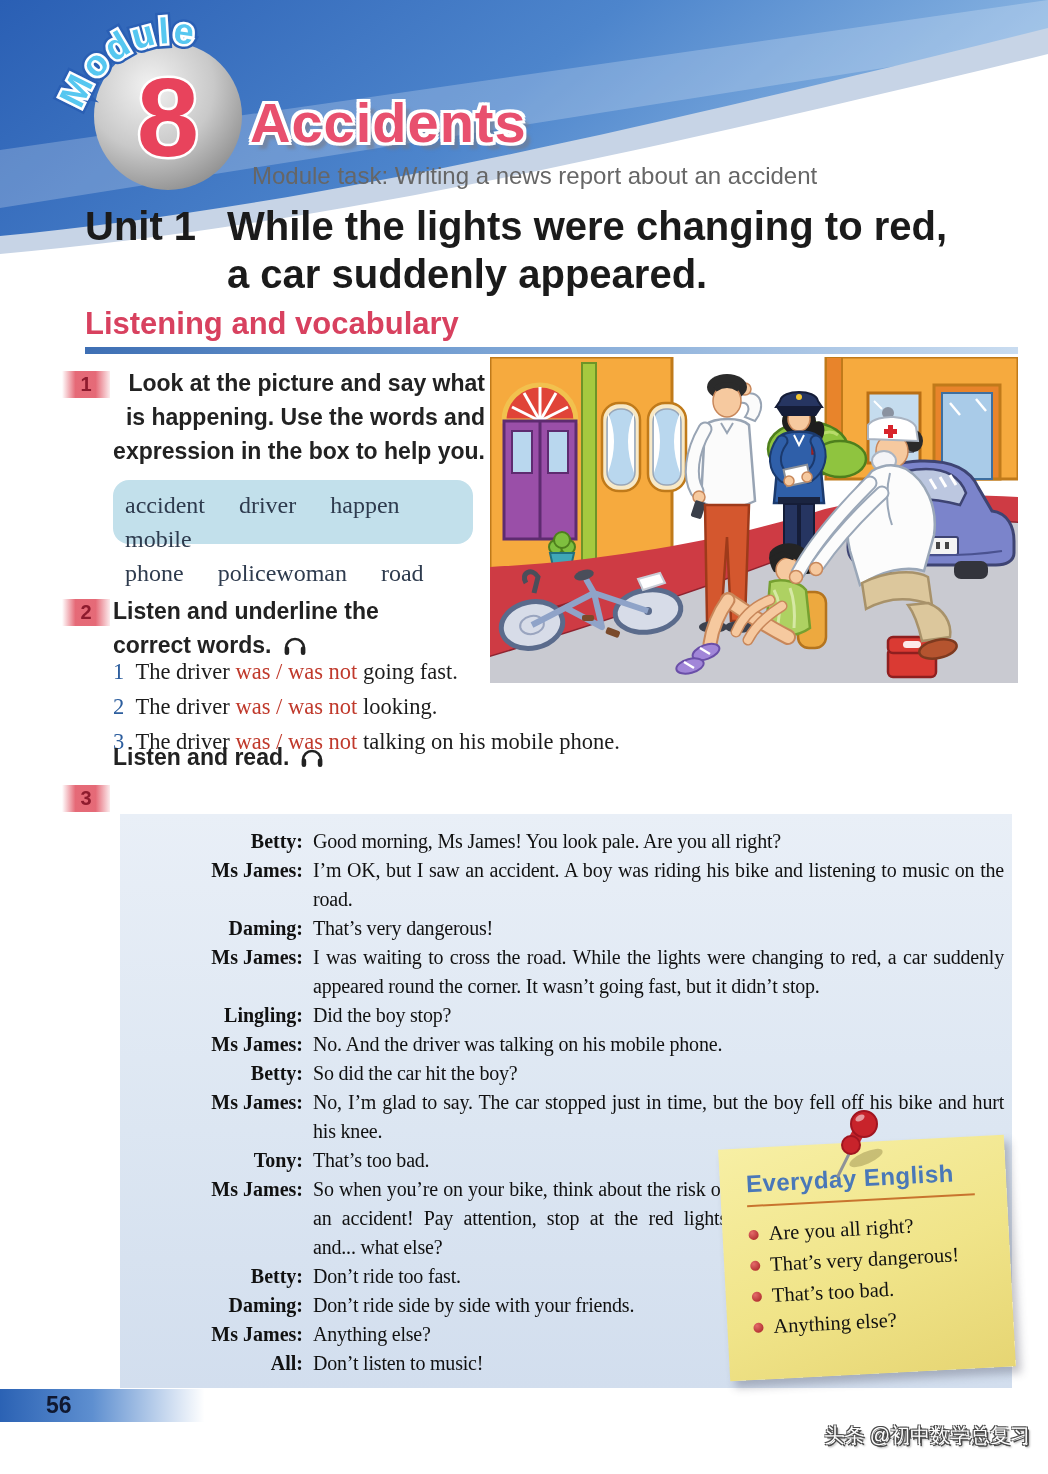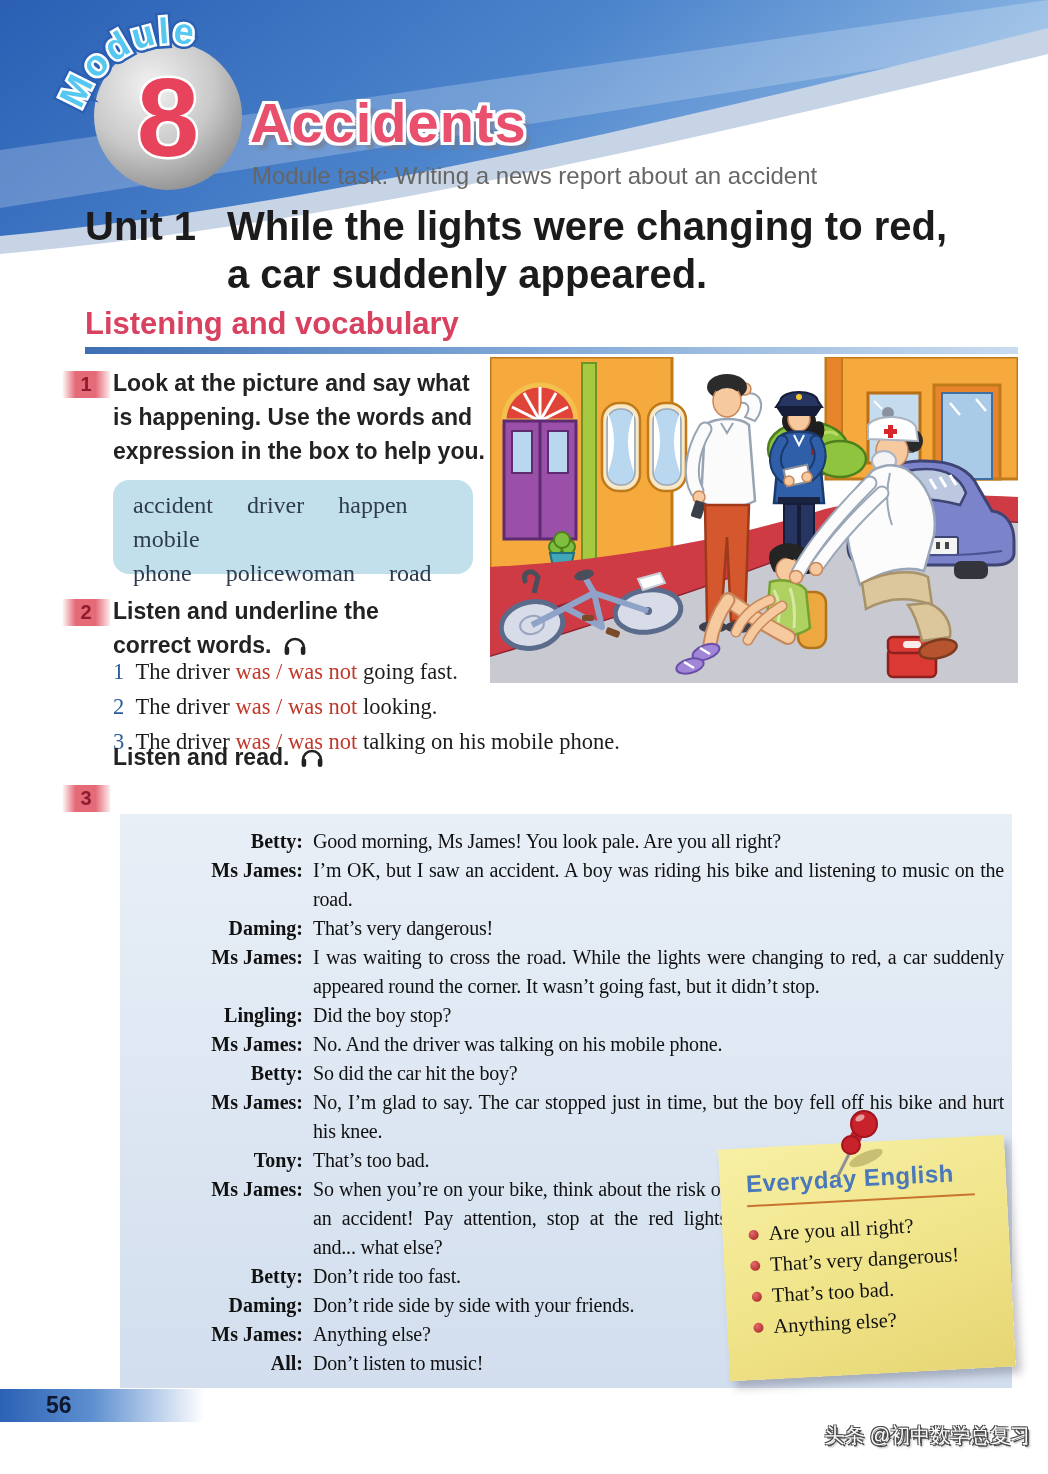--- a/index.html
+++ b/index.html
@@ -21,23 +21,23 @@
   .section-heading{position:absolute;left:85px;top:306px;font-size:31px;font-weight:bold;color:#D8415F;text-align:center;}
   .section-underline{position:absolute;left:85px;top:347px;width:933px;height:7px;
     background:linear-gradient(90deg,#3E6FB4 0%,#6F9BD0 35%,#C9DCF0 100%);}
   
   .badge{position:absolute;width:48px;height:27px;display:flex;align-items:center;justify-content:center;
     font-size:20px;font-weight:bold;color:#8E1B2E;
     background:linear-gradient(90deg,rgba(228,98,112,0) 0%,rgba(228,98,112,.95) 28%,rgba(228,98,112,.95) 70%,rgba(228,98,112,.12) 100%);}
   .ex-heading{position:absolute;font-size:23px;font-weight:bold;color:#222;line-height:34px;}
   .hp-icon{display:inline-block;vertical-align:-5px;margin-left:10px;}
   
-  .ex1-instr{left:113px;top:366px;width:372px;}
-  .word-box{position:absolute;left:113px;top:480px;width:360px;height:94px;background:#C2E0EB;
-    border-radius:16px;padding:8px 20px;box-sizing:border-box;
+  .ex1-instr{left:113px;top:366px;width:372px;text-align:right;}
+  .word-box{position:absolute;left:113px;top:480px;width:360px;height:64px;background:#C2E0EB;
+    border-radius:16px;padding:8px 12px;box-sizing:border-box;
     font-family:"Liberation Serif",serif;font-size:24px;color:#2E3B4E;line-height:34px;}
   .word-box .word{margin-right:34px;}
   .word-box .word:last-child{margin-right:0;}
   
   .ex2-heading{left:113px;top:594px;width:340px;}
   .ex2-items{position:absolute;left:113px;top:660px;width:600px;
     font-family:"Liberation Serif",serif;font-size:22.5px;color:#1c1c1c;}
   .ex-item{margin-bottom:12px;line-height:23px;}
   .item-num{color:#2D5E9E;margin-right:6px;}
   .choice{color:#C0392B;}

